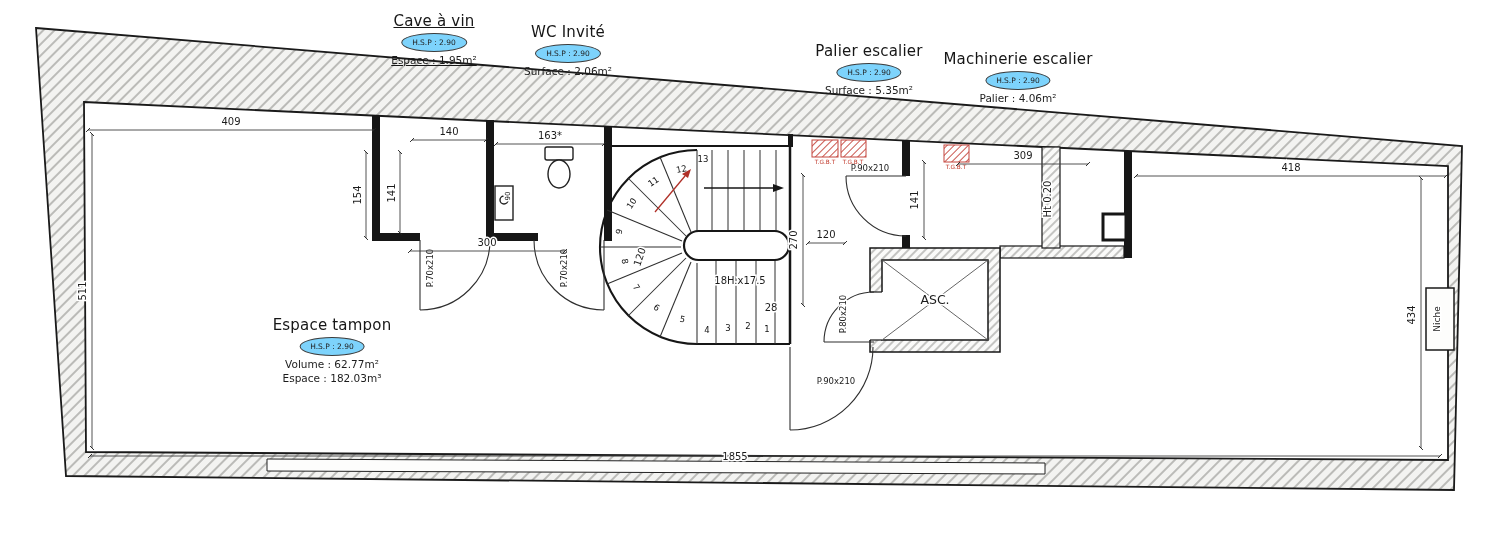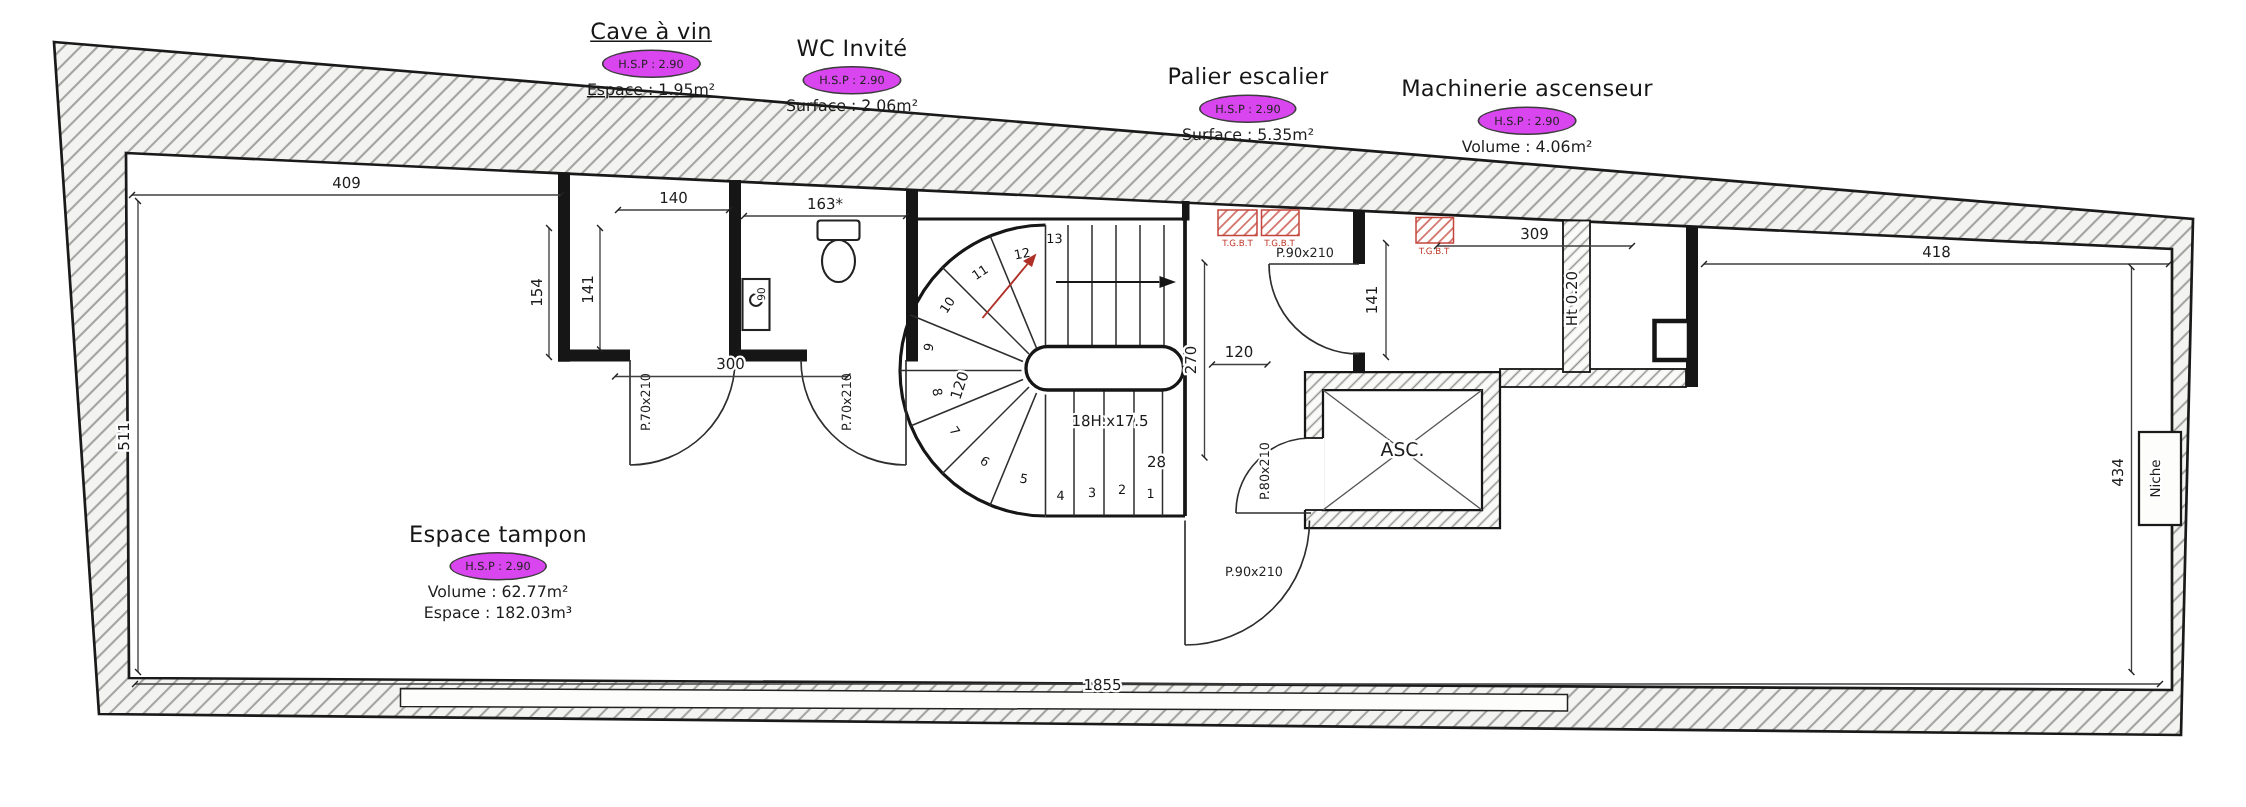--- a/index.html
+++ b/index.html
@@ -13,21 +13,21 @@
   .door{stroke:#2e2e2e;stroke-width:1.1;fill:none;}
   .tread{stroke:#2e2e2e;stroke-width:1;}
   .divline{stroke:#2e2e2e;stroke-width:1.05;}
   .stepnum{font-size:8.5px;fill:#111;text-anchor:middle;}
   .blackwall{fill:#161616;}
   .thick{stroke:#161616;stroke-width:2.1;fill:none;}
   .fixture{stroke:#222;stroke-width:1.4;fill:#fff;}
   .tgbt-label{font-size:5.8px;fill:#c0392b;text-anchor:middle;}
   .room-label{position:absolute;transform:translateX(-50%);text-align:center;color:#161616;white-space:nowrap;}
   .room-name{font-size:15px;letter-spacing:.2px;}
-  .hsp-badge{display:inline-block;border:1px solid #3c3c3c;border-radius:50%;padding:4px 10px;font-size:7.5px;margin-top:3px;color:#222;background:#d946ef;}
+  .hsp-badge{display:inline-block;border:1px solid #3c3c3c;border-radius:50%;padding:4px 10px;font-size:7.5px;margin-top:3px;color:#222;background:#7dd3fc;}
   .room-surface,.room-volume{font-size:10.5px;margin-top:2px;color:#1c1c1c;}
 </style>
 </head>
 <body>
 
 <div id="plan">
 
   <svg width="1497" height="538" viewBox="0 0 1497 538">
     <defs>
       <pattern id="hatchWall" patternUnits="userSpaceOnUse" width="8" height="8" patternTransform="rotate(45)">
@@ -235,32 +235,32 @@
     <div class="hsp-badge">H.S.P : 2.90</div>
     <div class="room-surface">Espace : 1.95m²</div>
   </div>
 
   <div class="room-label" style="left:568px;top:23px;">
     <div class="room-name">WC Invité</div>
     <div class="hsp-badge">H.S.P : 2.90</div>
     <div class="room-surface">Surface : 2.06m²</div>
   </div>
 
-  <div class="room-label" style="left:832px;top:42px;">
+  <div class="room-label" style="left:869px;top:42px;">
     <div class="room-name">Palier escalier</div>
     <div class="hsp-badge">H.S.P : 2.90</div>
     <div class="room-surface">Surface : 5.35m²</div>
   </div>
 
   <div class="room-label" style="left:1018px;top:50px;">
-    <div class="room-name">Machinerie ascenseur</div>
-    <div class="hsp-badge">H.S.P : 2.90</div>
-    <div class="room-surface">Volume : 4.06m²</div>
-  </div>
-
-  <div class="room-label" style="left:332px;top:316px;margin-top:31px;">
+    <div class="room-name">Machinerie escalier</div>
+    <div class="hsp-badge">H.S.P : 2.90</div>
+    <div class="room-surface">Palier : 4.06m²</div>
+  </div>
+
+  <div class="room-label" style="left:332px;top:316px;">
     <div class="room-name">Espace tampon</div>
     <div class="hsp-badge">H.S.P : 2.90</div>
     <div class="room-surface">Volume : 62.77m²</div>
     <div class="room-volume">Espace : 182.03m³</div>
   </div>
 
 </div>
 
 </body></html>

